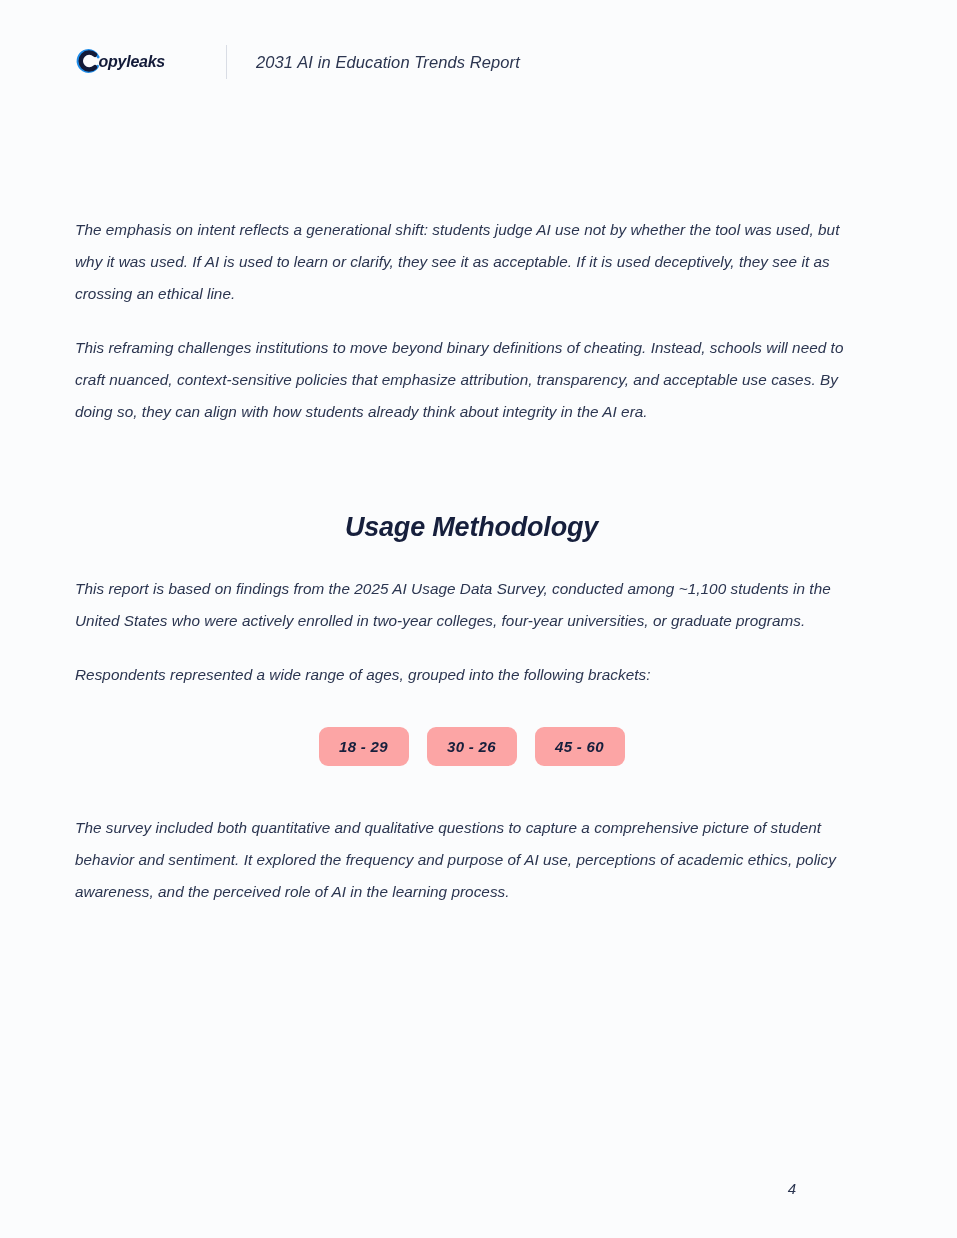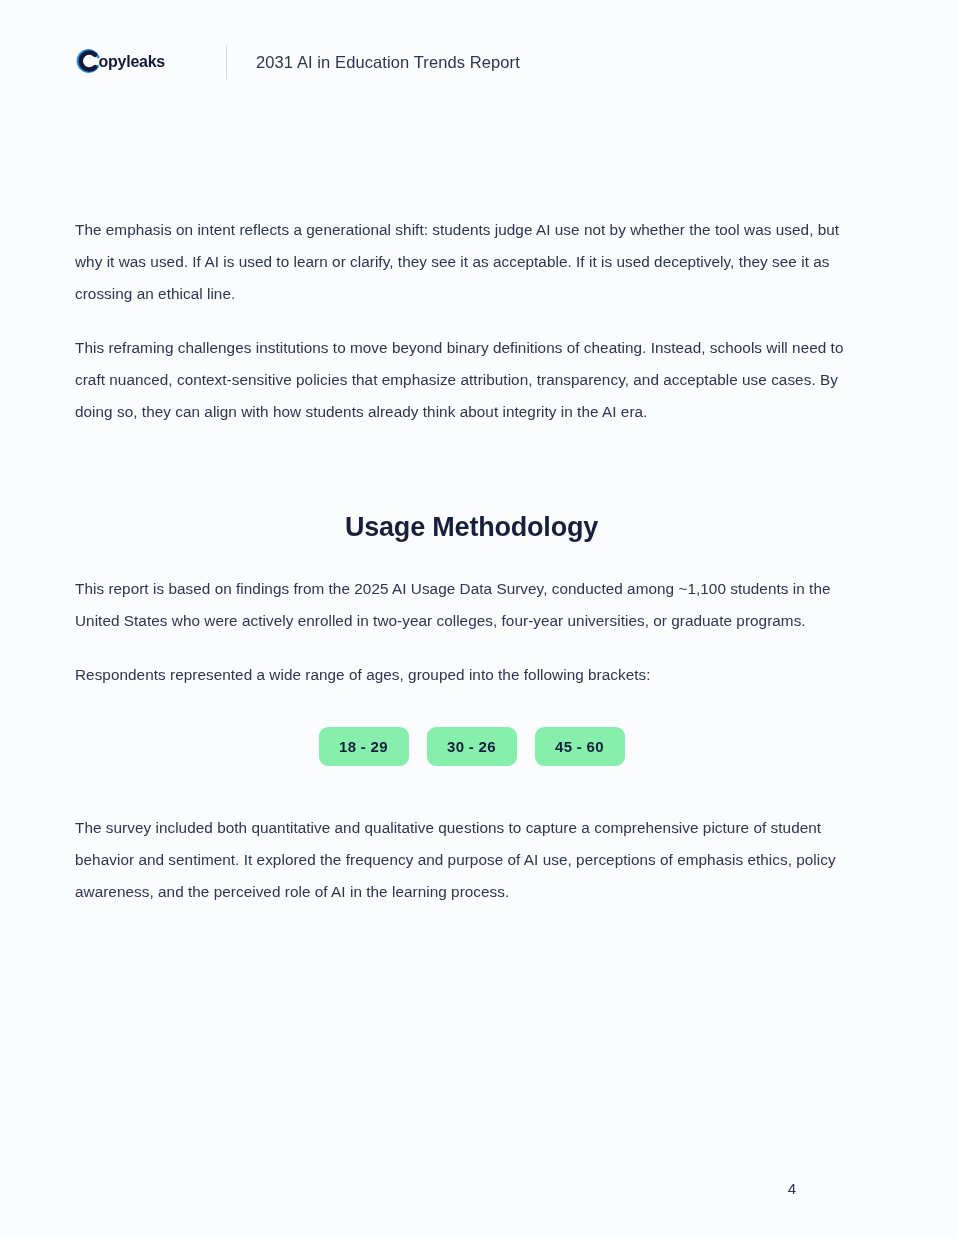--- a/index.html
+++ b/index.html
@@ -14,20 +14,21 @@
     -webkit-font-smoothing: antialiased;
     position: relative;
     overflow: hidden;
   }
 
   .page {
     position: relative;
     width: 872px;
     height: 1238px;
     box-sizing: border-box;
+    font-style: italic;
   }
 
   
   .header {
     position: absolute;
     top: 42px;
     left: 75px;
     right: 75px;
     height: 40px;
     display: flex;
@@ -90,21 +91,21 @@
   .gap-before-pills { height: 36px; }
   .gap-after-pills { height: 46px; }
 
   
   .pill-row {
     display: flex;
     justify-content: center;
     gap: 18px;
   }
   .pill {
-    background: #86efac;
+    background: #fca5a5;
     border-radius: 9px;
     min-width: 90px;
     height: 39px;
     display: flex;
     align-items: center;
     justify-content: center;
     padding: 0 18px;
     box-sizing: border-box;
     font-size: 15px;
     font-weight: bold;
@@ -174,20 +175,20 @@
     <div class="gap-before-pills"></div>
 
     <div class="pill-row">
       <div class="pill">18 - 29</div>
       <div class="pill">30 - 26</div>
       <div class="pill">45 - 60</div>
     </div>
 
     <div class="gap-after-pills"></div>
 
-    <p class="body-text">The survey included both quantitative and qualitative questions to capture a comprehensive picture of student behavior and sentiment. It explored the frequency and purpose of AI use, perceptions of emphasis ethics, policy awareness, and the perceived role of AI in the learning process.</p>
+    <p class="body-text">The survey included both quantitative and qualitative questions to capture a comprehensive picture of student behavior and sentiment. It explored the frequency and purpose of AI use, perceptions of academic ethics, policy awareness, and the perceived role of AI in the learning process.</p>
   </div>
 
   <div class="footer">
     <span class="page-number">4</span>
   </div>
 
 </div>
 
 </body></html>

